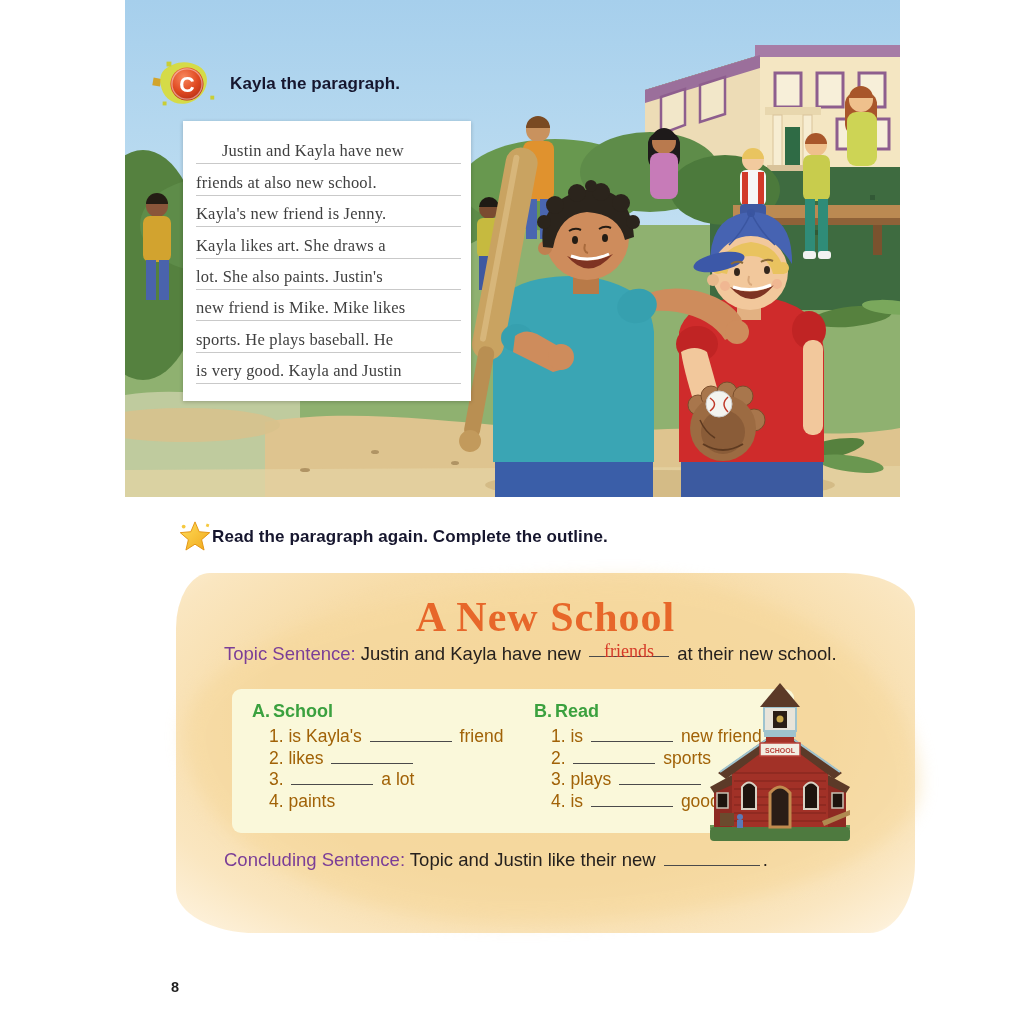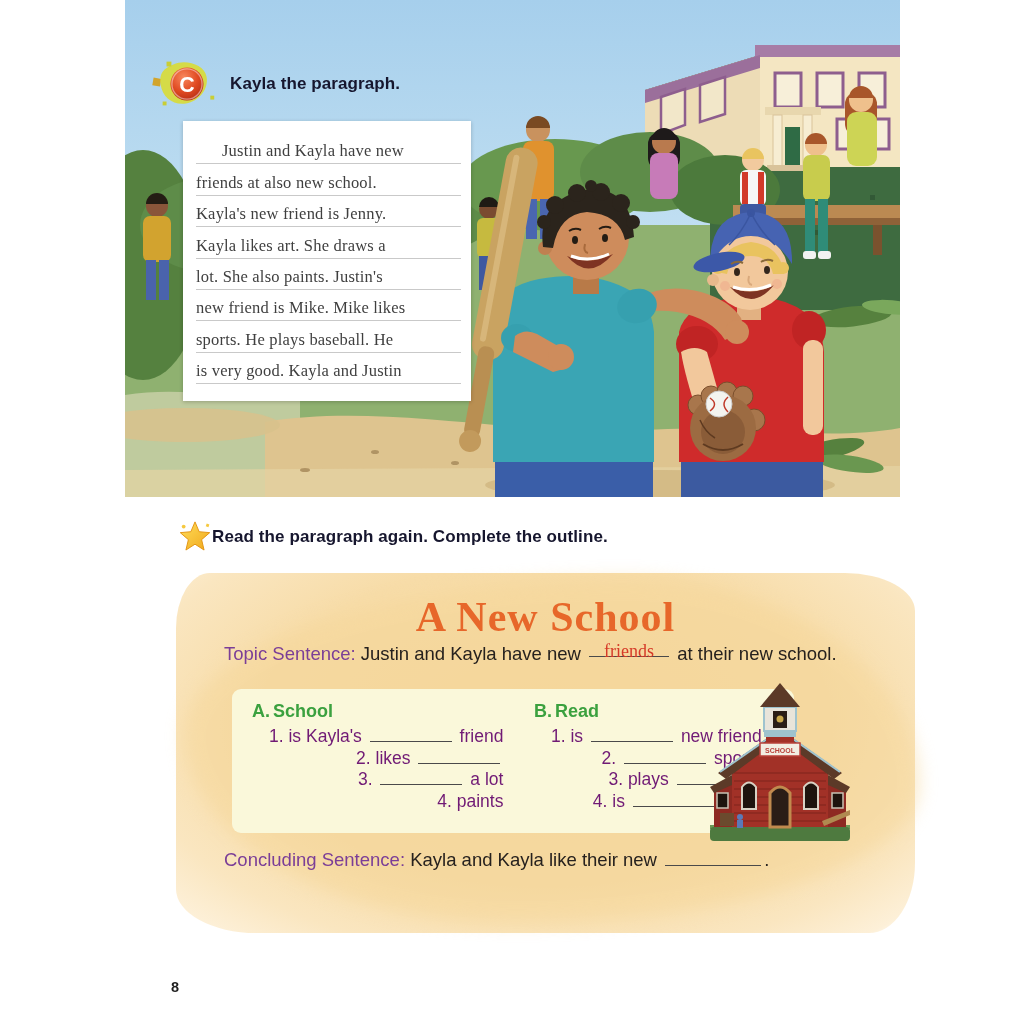--- a/index.html
+++ b/index.html
@@ -41,21 +41,21 @@
   .blank{display:inline-block;border-bottom:1.8px solid #4a4a4a;height:13px;vertical-align:baseline;
          margin:0 3px;text-align:center;}
   .blank.w80{width:80px;} .blank.w82{width:82px;} .blank.w96{width:96px;}
   .answer{font-family:cursive;font-size:18px;color:#d63a28;position:relative;top:-3px;line-height:1;}
 
   .outline-panel{left:56px;top:116px;width:562px;height:144px;background:#faf8da;border-radius:9px;z-index:1;}
   .sec{position:absolute;top:12px;}
   .col-a{left:20px;} .col-b{left:302px;}
   .sec-head{font-size:18px;font-weight:bold;color:#3ba13f;margin-bottom:4px;}
   .sec-name{margin-left:3px;}
-  .oitem{font-size:17.5px;color:#701a75;line-height:21.5px;margin-left:17px;white-space:nowrap;text-align:right;}
+  .oitem{font-size:17.5px;color:#a16207;line-height:21.5px;margin-left:17px;white-space:nowrap;}
 
   .schoolhouse{left:528px;top:108px;width:152px;height:166px;z-index:3;}
 
   .page-number{left:171px;top:979px;font-size:14.5px;font-weight:600;color:#1e1e1e;}
 </style>
 </head>
 <body>
 
 <div class="page">
 
@@ -437,20 +437,20 @@
       <path d="M38,128 L38,106 Q45,97 52,106 L52,128 Z" fill="#1e140e" stroke="#d8d2c4" stroke-width="2"></path>
       <path d="M100,128 L100,106 Q107,97 114,106 L114,128 Z" fill="#1e140e" stroke="#d8d2c4" stroke-width="2"></path>
       <rect x="16" y="132" width="14" height="13" fill="#6b4a2e"></rect>
       <circle cx="36" cy="136" r="3" fill="#5a7ab8"></circle>
         <rect x="33" y="139" width="6" height="8" fill="#5a7ab8"></rect>
       <polygon points="118,140 146,129 146,134 120,145" fill="#b08a50"></polygon>
     </svg>
 
     <div class="abs sent-row concluding-row">
       <span class="sent-label">Concluding Sentence:</span>
-      <span>Kayla and Kayla like their new</span>
+      <span>Topic and Justin like their new</span>
       <span class="blank w96"></span><span>.</span>
     </div>
   </div>
 
   <div class="abs page-number">8</div>
 
 </div>
 
 </body></html>

